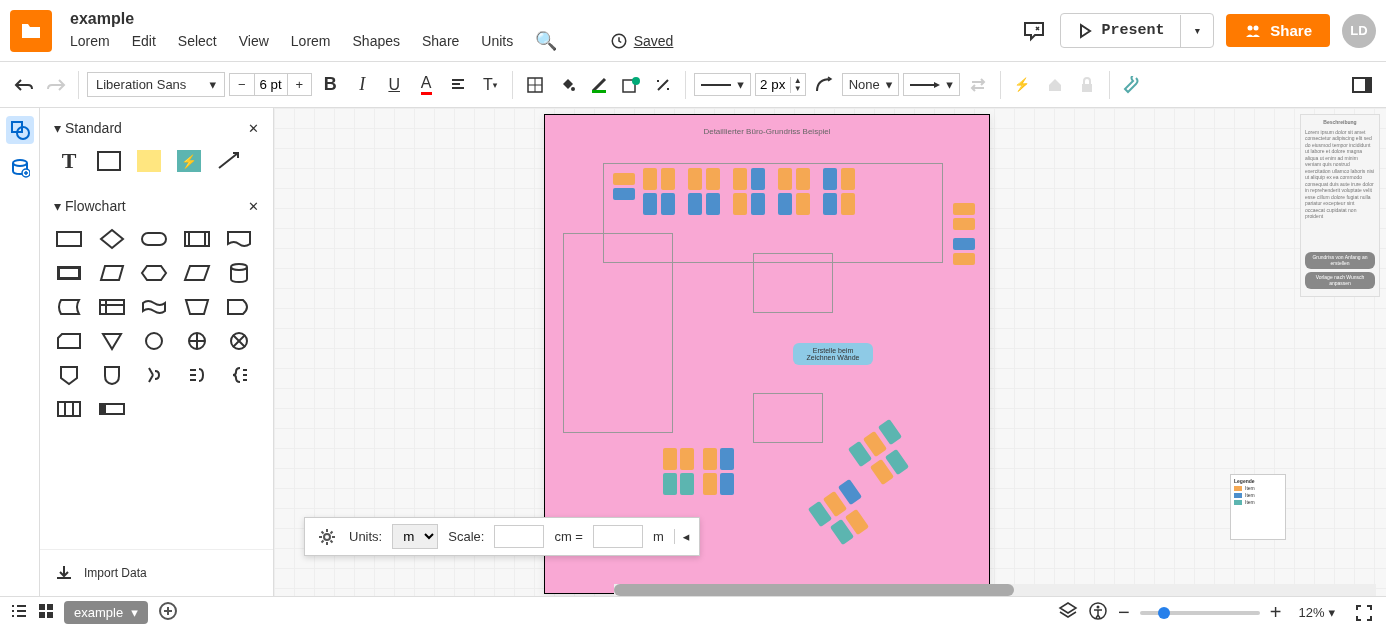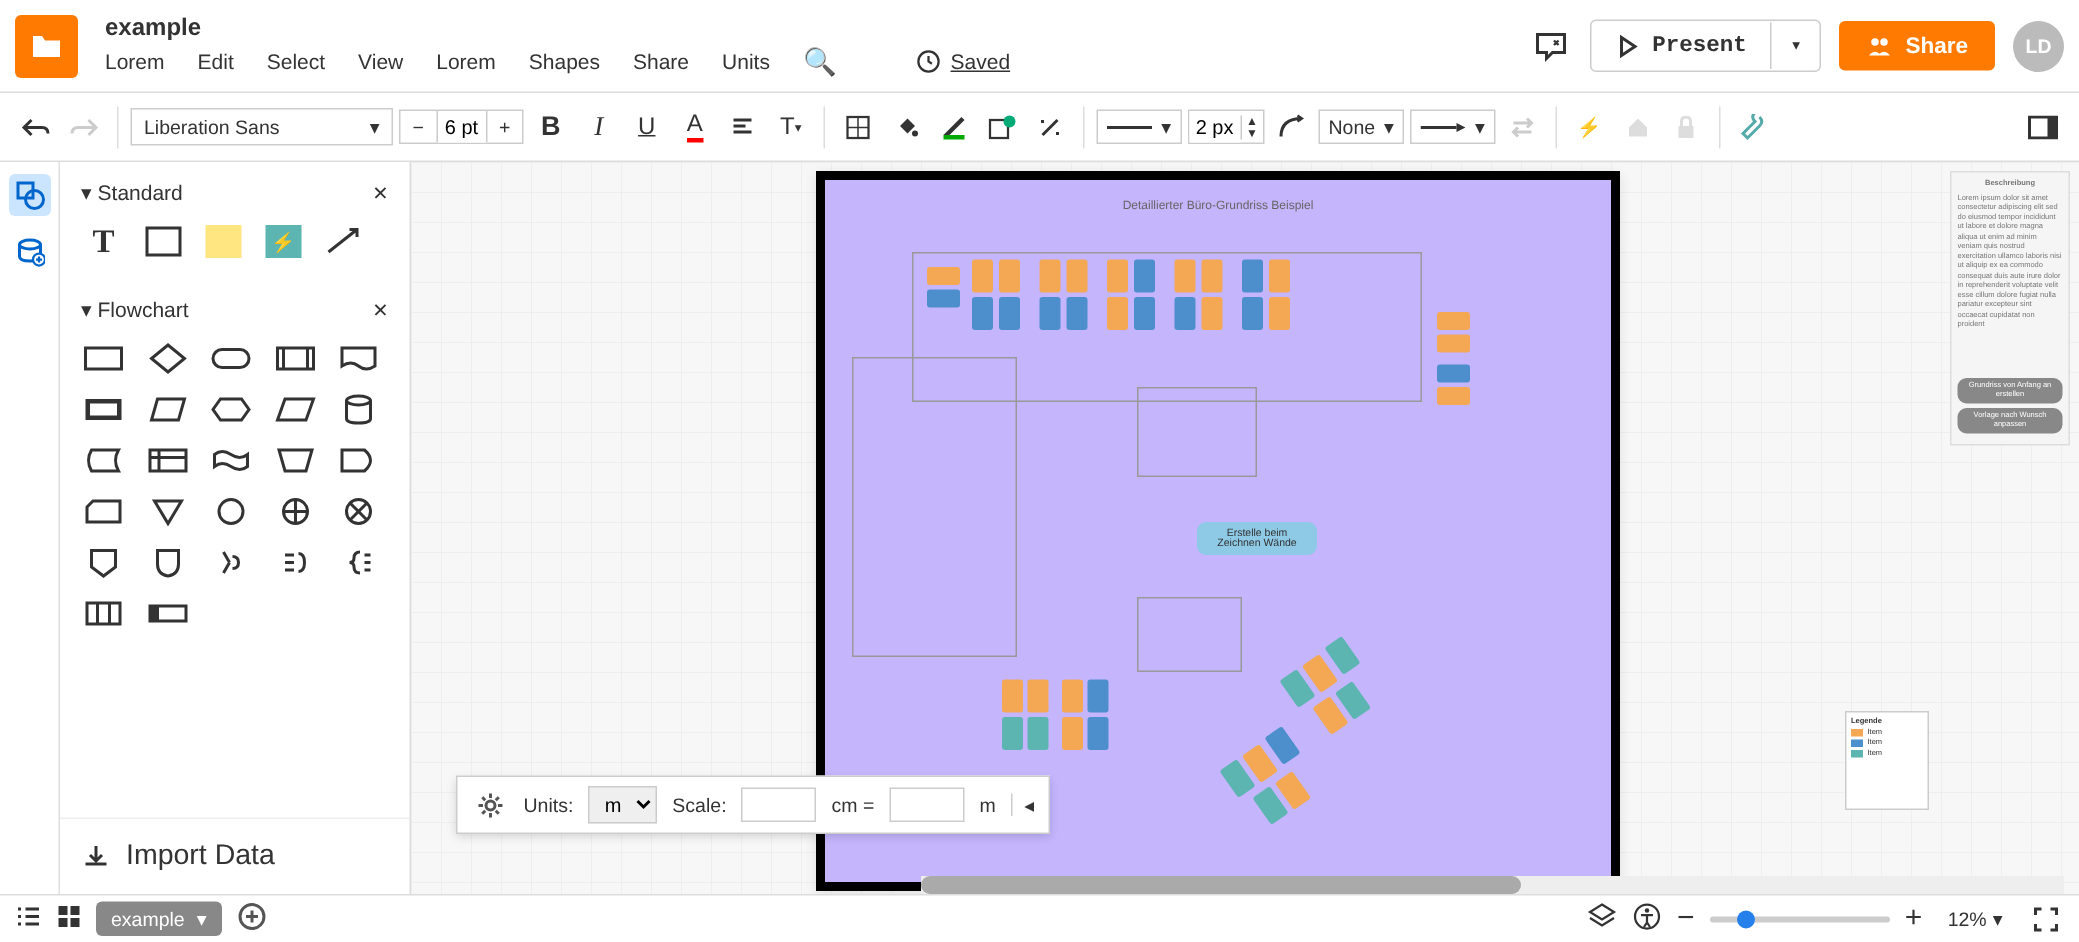--- a/index.html
+++ b/index.html
@@ -22,21 +22,21 @@
 .present-main { padding: 8px 16px; display: flex; align-items: center; gap: 8px; font-weight: 600; font-size: 15px; }
 .present-dd { padding: 8px 12px; border-left: 1px solid #ccc; }
 .share-btn { background: #ff7a00; color: #fff; padding: 8px 18px; border-radius: 4px; display: flex; align-items: center; gap: 8px; font-weight: 700; font-size: 15px; }
 .avatar { width: 34px; height: 34px; border-radius: 50%; background: #bbb; color: #fff; display: flex; align-items: center; justify-content: center; font-weight: 600; font-size: 13px; }
 
 
 .toolbar { height: 46px; display: flex; align-items: center; padding: 0 10px; border-bottom: 1px solid #ddd; gap: 4px; }
 .tb-sep { width: 1px; height: 28px; background: #ddd; margin: 0 4px; }
 .tb-icon { width: 28px; height: 28px; display: flex; align-items: center; justify-content: center; cursor: pointer; color: #333; }
 .tb-icon.disabled { color: #ccc; }
-.font-select { border: 1px solid #ccc; padding: 4px 8px; width: 175px; display: flex; justify-content: space-between; align-items: center; }
+.font-select { border: 1px solid #ccc; padding: 4px 8px; width: 138px; display: flex; justify-content: space-between; align-items: center; }
 .size-ctrl { display: flex; align-items: center; border: 1px solid #ccc; }
 .size-ctrl span { padding: 3px 8px; }
 .size-ctrl input { width: 34px; text-align: center; border: none; border-left: 1px solid #ccc; border-right: 1px solid #ccc; padding: 3px 0; }
 .line-select { border: 1px solid #ccc; padding: 3px 6px; display: flex; align-items: center; gap: 6px; }
 .stroke-ctrl { border: 1px solid #ccc; display: flex; align-items: center; }
 .stroke-ctrl input { width: 34px; text-align:center; border:none; padding:3px; }
 .stroke-ctrl .arrows { display:flex; flex-direction:column; font-size:8px; line-height:8px; padding:0 3px; border-left:1px solid #ccc;}
 .toolbar-flex { flex: 1; }
 
 
@@ -49,25 +49,25 @@
 .shapes-header { display: flex; align-items: center; justify-content: space-between; padding: 10px 14px; }
 .shapes-header h2 { font-size: 19px; font-weight: 700; }
 .shapes-header-icons { display: flex; gap: 10px; }
 .shape-group { padding: 6px 14px; }
 .shape-group-header { display: flex; align-items: center; justify-content: space-between; padding: 6px 0; }
 .shape-group-title { display: flex; align-items: center; gap: 4px; font-size: 14px; }
 .shape-row { display: flex; gap: 10px; padding: 6px 0; flex-wrap: wrap; }
 .shape-item { width: 30px; height: 26px; display: flex; align-items: center; justify-content: center; cursor: pointer; }
 .shape-item svg { stroke: #333; fill: none; stroke-width: 2; }
 .flowchart-grid { display: grid; grid-template-columns: repeat(5, 1fr); gap: 8px 8px; padding: 6px 0; }
-.import-data { display: flex; align-items: center; gap: 10px; padding: 14px; font-size: 19px; border-top: 1px solid #eee; margin-top: auto; }
+.import-data { display: flex; align-items: center; gap: 10px; padding: 14px; font-size: 12px; border-top: 1px solid #eee; margin-top: auto; }
 
 .canvas-area { flex: 1; position: relative; background: #f7f7f7; overflow: hidden; }
 .canvas-grid { position: absolute; inset: 0; background-image: linear-gradient(#eee 1px, transparent 1px), linear-gradient(90deg, #eee 1px, transparent 1px); background-size: 20px 20px; }
-.document-page { position: absolute; left: 270px; top: 6px; width: 536px; height: 480px; background: #c4b5fd; border: 6px solid #000000; box-shadow: 0 2px 8px rgba(0,0,0,0.1); }
+.document-page { position: absolute; left: 270px; top: 6px; width: 446px; height: 480px; background: #f9a8d4; border: 1px solid #000000; box-shadow: 0 2px 8px rgba(0,0,0,0.1); }
 .doc-content { position: absolute; inset: 8px; }
 .floor-title { text-align: center; font-size: 8px; color: #666; margin-top: 4px; }
 .desk { position: absolute; width: 14px; height: 22px; border-radius: 2px; }
 .desk.orange { background: #f5a853; }
 .desk.blue { background: #4d8fcc; }
 .desk.teal { background: #5cb5b0; }
 .desk.h { width: 22px; height: 12px; }
 .callout { position: absolute; left: 240px; top: 220px; background: #8ecae6; border-radius: 6px; padding: 4px 8px; font-size: 7px; color: #333; text-align: center; width: 80px; }
 .side-panel { position: absolute; right: 6px; top: 6px; width: 80px; background: #f5f5f5; border: 1px solid #ddd; padding: 4px; font-size: 5px; color: #777; line-height: 1.3; }
 .side-panel .btn { background: #888; color: #fff; border-radius: 6px; padding: 2px 4px; margin: 3px 0; text-align: center; font-size: 5px; }

